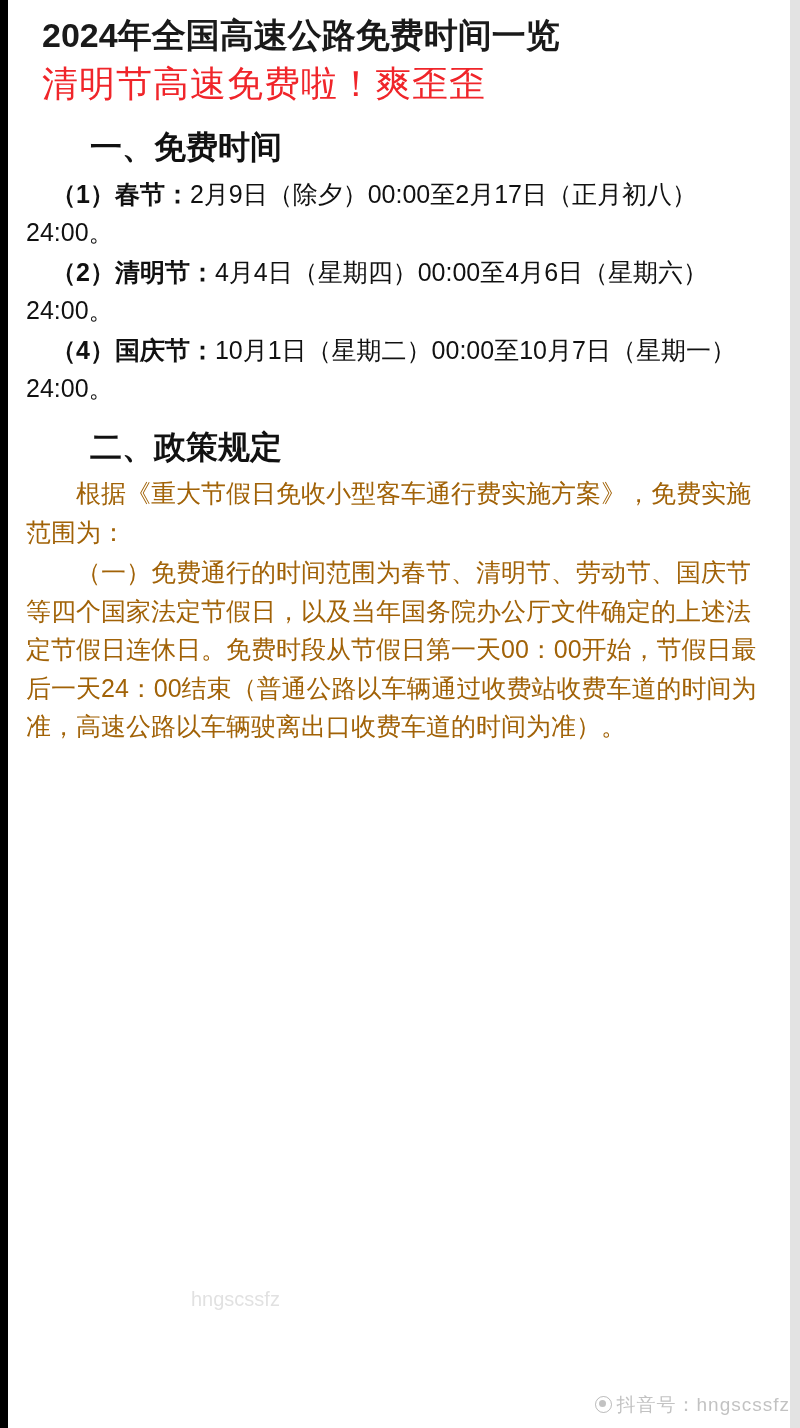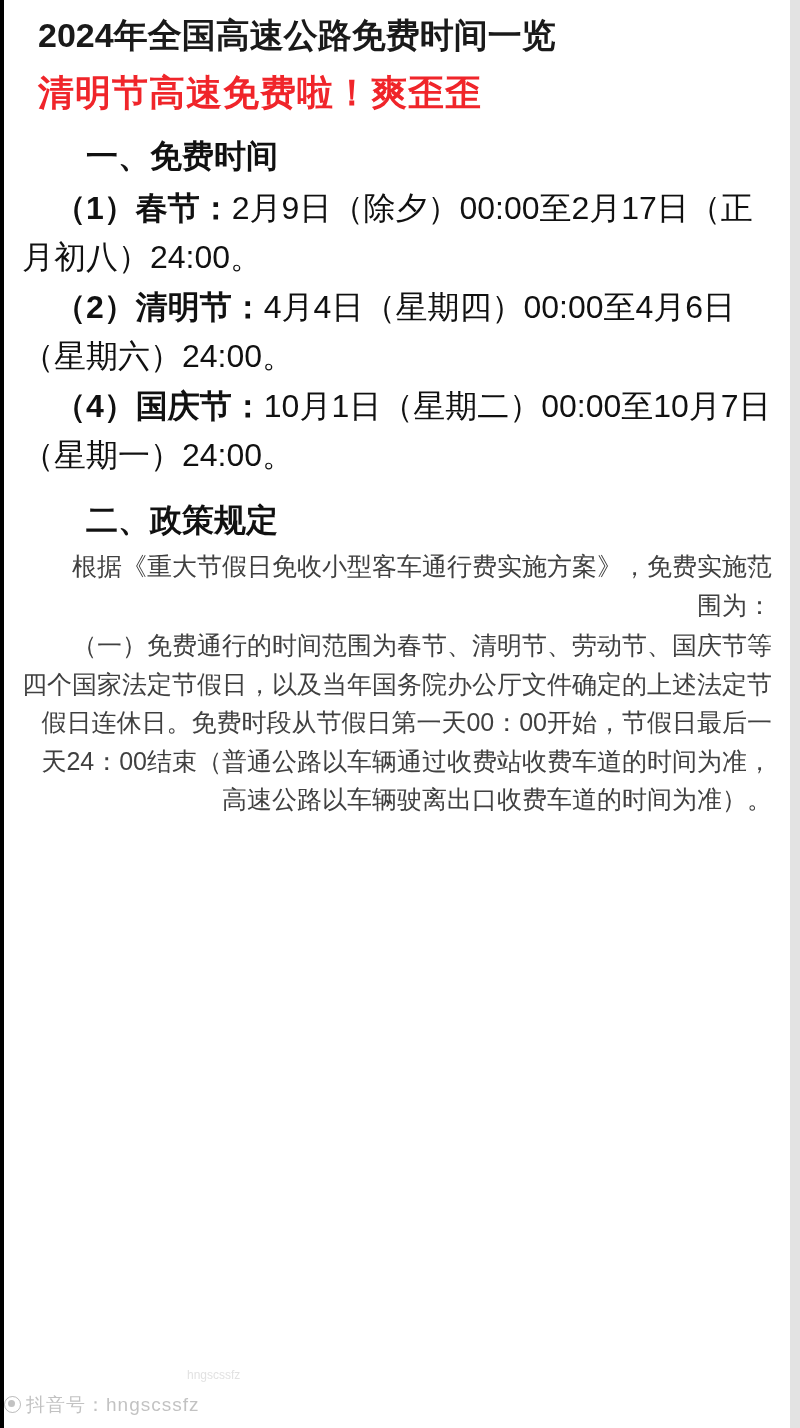--- a/index.html
+++ b/index.html
@@ -12,81 +12,80 @@
     height: 1428px;
     font-family: "Liberation Sans", "DejaVu Sans", sans-serif;
     overflow: hidden;
   }
   .page {
     position: relative;
     width: 800px;
     height: 1428px;
     background: #ffffff;
     box-sizing: border-box;
-    border-left: 4px solid #000000;
+    border-left: 8px solid #000000;
     border-right: 10px solid #e3e3e3;
     overflow: hidden;
   }
   .inner {
     position: relative;
     padding: 14px 18px 0 18px;
     height: 100%;
     box-sizing: border-box;
   }
   .title-main {
     font-size: 34px;
     font-weight: bold;
     color: #1a1a1a;
     letter-spacing: 0px;
     line-height: 1.25;
     white-space: nowrap;
     padding-left: 16px;
   }
   .title-sub {
     font-size: 36px;
-    font-weight: bold;
+    font-weight: normal;
     color: #f0252a;
     line-height: 1.3;
     white-space: nowrap;
     padding-left: 16px;
-    margin-top: 13px;
+    margin-top: 4px;
     letter-spacing: 1px;
   }
   .section-head {
     font-size: 32px;
     font-weight: bold;
     color: #111;
     line-height: 1.55;
     margin-top: 16px;
     text-indent: 2em;
   }
   .item {
-    font-size: 32px;
+    font-size: 25px;
     color: #111;
     line-height: 1.52;
     margin-top: 2px;
     text-indent: 1em;
   }
   .item .lead {
     font-weight: bold;
   }
   .para {
     font-size: 25px;
-    color: #404040;
+    color: #a16207;
     line-height: 1.54;
     text-indent: 2em;
     margin-top: 2px;
-    text-align: right;
   }
   .watermark {
     position: absolute;
     left: 0;
     right: 0;
     bottom: 10px;
-    text-align: left;
+    text-align: right;
     font-size: 19px;
     color: rgba(120,120,120,0.45);
     letter-spacing: 1px;
     pointer-events: none;
   }
   .wm-circle {
     display: inline-block;
     width: 15px;
     height: 15px;
     border: 1px solid rgba(120,120,120,0.5);
@@ -102,21 +101,21 @@
     width: 7px; height: 7px;
     background: rgba(120,120,120,0.45);
     border-radius: 50%;
   }
   .ghost {
     position: absolute;
     color: rgba(150,150,150,0.30);
     font-size: 22px;
     pointer-events: none;
   }
-  .ghost2 { left: 183px; top: 1368px; font-size: 12px; color: rgba(170,170,170,0.35); }
+  .ghost2 { left: 183px; top: 1288px; font-size: 20px; color: rgba(170,170,170,0.35); }
 </style>
 </head>
 <body>
 
 <div class="page">
   <div class="inner">
 
     <div class="title-main">2024年全国高速公路免费时间一览</div>
     <div class="title-sub">清明节高速免费啦！爽歪歪</div>
 

